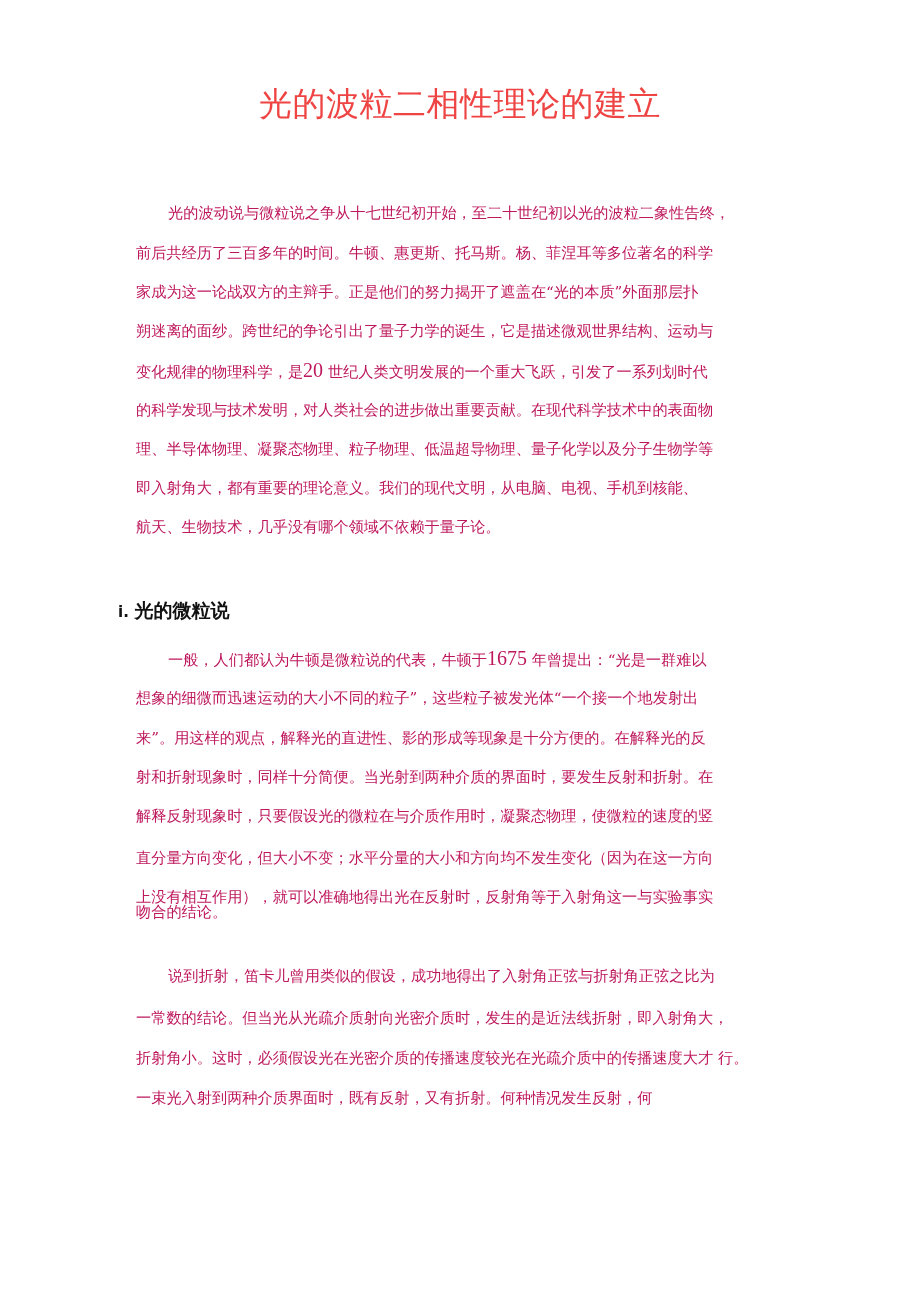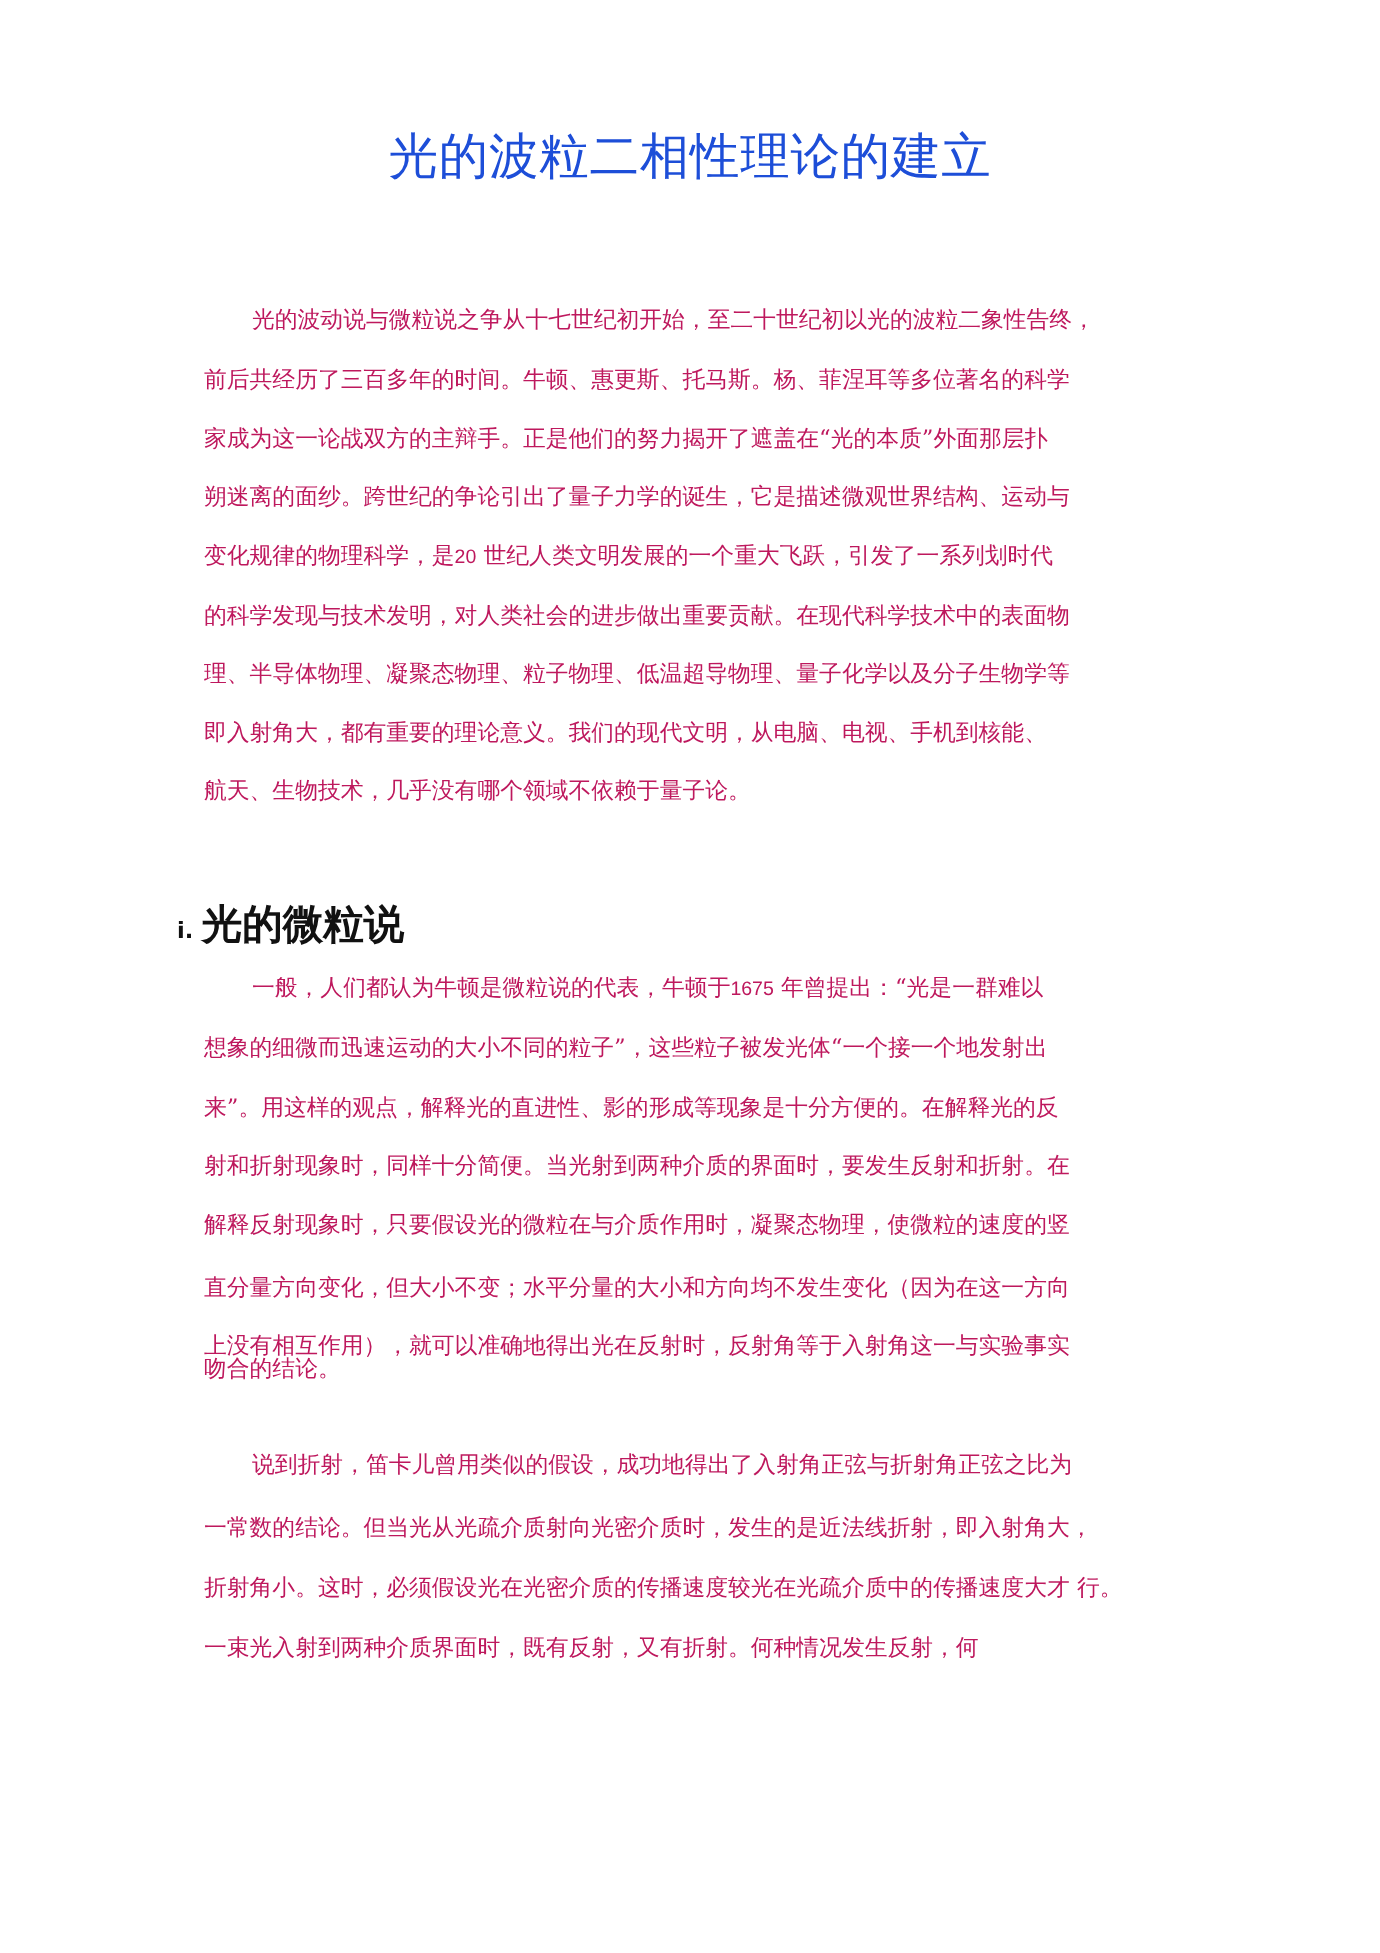--- a/index.html
+++ b/index.html
@@ -22,51 +22,51 @@
     }
     .title {
       position: absolute;
       left: 0;
       width: 920px;
       top: 82px;
       text-align: center;
       font-family: "DejaVu Sans", "Liberation Sans", sans-serif;
       font-size: 33px;
       line-height: 44px;
-      color: #1d4ed8;
+      color: #ef4444;
       letter-spacing: 0.5px;
     }
     .line {
       position: absolute;
       left: 136px;
       font-size: 15.2px;
       line-height: 20px;
       white-space: nowrap;
       color: #be185d;
     }
     .line.indent { left: 168px; }
     .num {
-      font-family: Liberation Sans, sans-serif;
-      font-size: 13px;
+      font-family: Liberation Serif, serif;
+      font-size: 20px;
     }
     .heading {
       position: absolute;
       left: 118px;
       top: 598px;
       font-family: "DejaVu Sans", "Liberation Sans", sans-serif;
       font-weight: bold;
       color: #111111;
       white-space: nowrap;
     }
     .heading .marker {
       font-size: 15px;
       font-weight: bold;
     }
     .heading .htext {
-      font-size: 27px;
+      font-size: 19px;
     }
   </style>
 </head>
 <body>
 
 <div class="page">
 
   <div class="title">光的波粒二相性理论的建立</div>
 
   <div>

